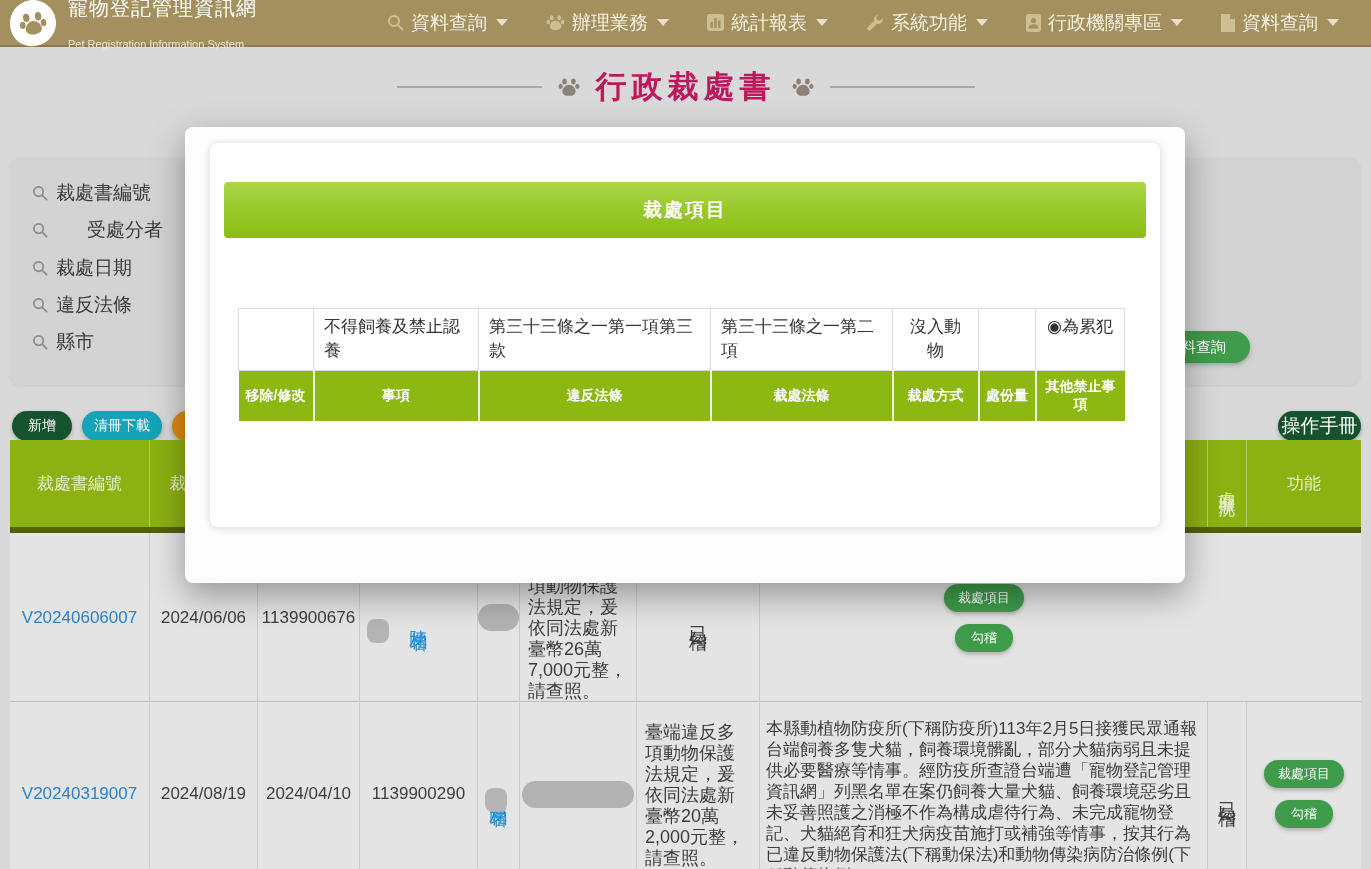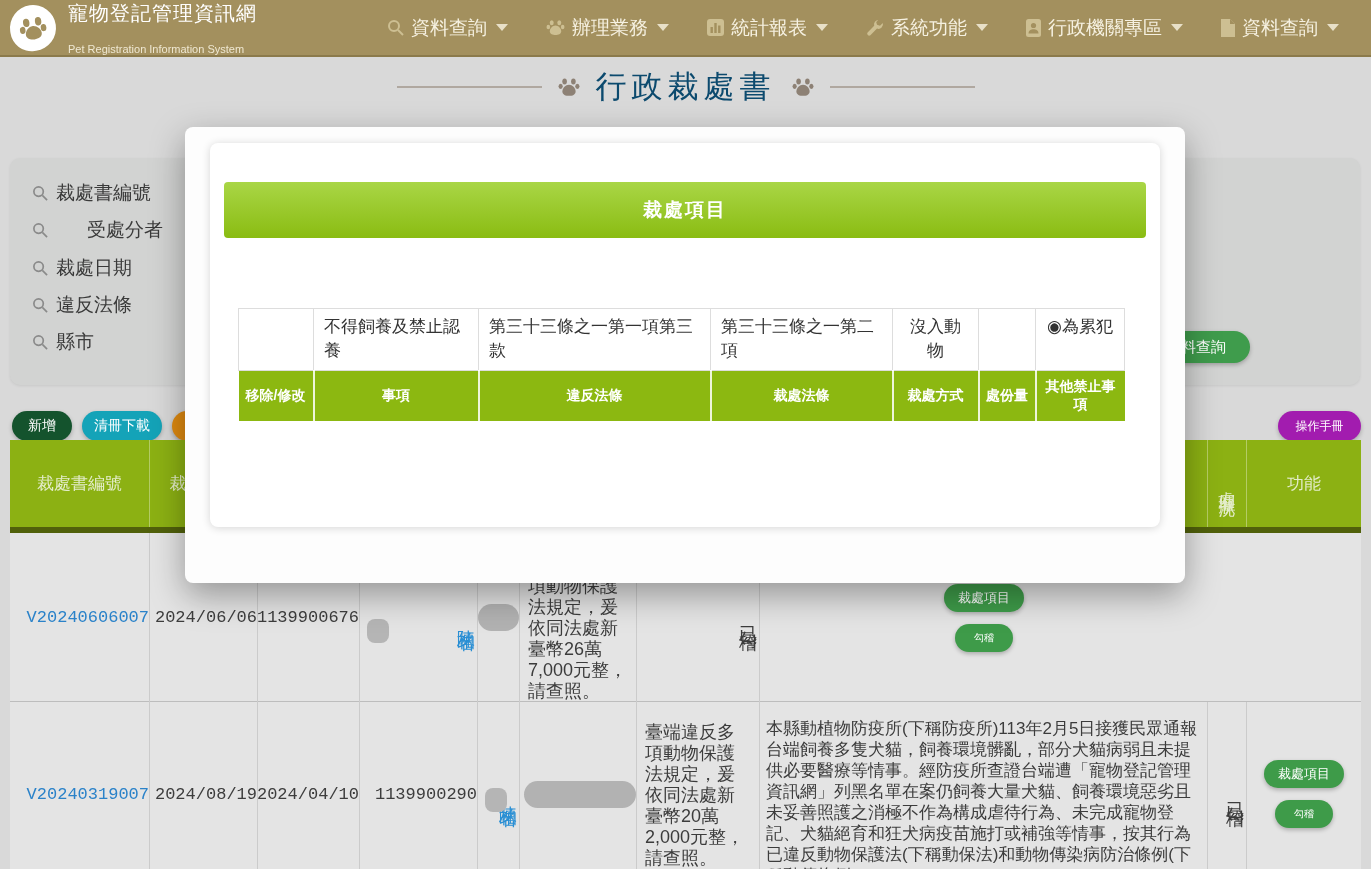--- a/index.html
+++ b/index.html
@@ -1,75 +1,75 @@
 <!DOCTYPE html>
 <html><head>
 <meta charset="utf-8">
 <style>
   * { margin:0; padding:0; box-sizing:border-box; }
   html,body { width:1371px; height:869px; overflow:hidden; }
   body { font-family:"Liberation Sans","DejaVu Sans",sans-serif; background:#d9d9d9; position:relative; }
 
   
-  .navbar { position:absolute; left:0; top:0; width:1371px; height:57px; background:#a3905e; border-bottom:2px solid #8b7a4b; display:flex; align-items:center; z-index:1; }
+  .navbar { position:absolute; left:0; top:0; width:1371px; height:47px; background:#a3905e; border-bottom:2px solid #8b7a4b; display:flex; align-items:center; z-index:1; }
   .logo-wrap { width:46px; height:46px; margin-left:10px; background:#ffffff; border-radius:50% 50% 50% 46%; display:flex; align-items:center; justify-content:center; transform:rotate(-8deg); }
   .brand { margin-left:12px; }
   .brand-title { color:#ffffff; font-size:20px; letter-spacing:1px; }
   .brand-sub { color:#efe8d2; font-size:11px; margin-top:16px; }
   .nav-menu { display:flex; align-items:center; margin-left:130px; gap:38px; }
   .nav-item { display:flex; align-items:center; gap:7px; color:#f6f1e1; font-size:19px; cursor:pointer; white-space:nowrap; }
   .nav-item svg { display:block; }
   .caret { width:0; height:0; border-left:6px solid transparent; border-right:6px solid transparent; border-top:7px solid #e8e0c8; margin-left:2px; }
 
   
   .page-title-row { position:absolute; left:0; top:66px; width:1371px; display:flex; align-items:center; justify-content:center; gap:16px; }
   .title-line { width:145px; height:2px; background:#b0a8a0; }
-  .page-title { font-size:31px; color:#0c4a6e; letter-spacing:5px; }
+  .page-title { font-size:31px; color:#be185d; letter-spacing:5px;font-weight:bold; }
 
   
   .filter-panel { position:absolute; left:10px; top:158px; width:1350px; height:227px; background:#d2d3d2; border-radius:10px; box-shadow:0 1px 3px rgba(0,0,0,.08); }
   .filter-item { position:absolute; left:22px; display:flex; align-items:center; gap:8px; font-size:19px; color:#3a3a3a; }
   .filter-item svg { flex:none; }
   .btn { border:none; color:#fff; text-align:center; cursor:pointer; box-shadow:0 2px 4px rgba(0,0,0,.25); font-family:inherit; }
   .btn-query { position:absolute; left:1132px; top:173px; width:108px; height:32px; border-radius:16px; background:#3f9c4c; font-size:15px; }
 
   
   .btn-add { position:absolute; left:12px; top:411px; width:60px; height:30px; border-radius:15px; background:#14532d; font-size:14px; }
   .btn-download { position:absolute; left:82px; top:411px; width:80px; height:30px; border-radius:15px; background:#14a3b8; font-size:14px; }
   .btn-orange { position:absolute; left:172px; top:411px; width:80px; height:30px; border-radius:15px; background:#df8a10; font-size:14px; }
-  .btn-manual { position:absolute; left:1278px; top:411px; width:83px; height:30px; border-radius:15px; background:#a21caf; font-size:12px; }
+  .btn-manual { position:absolute; left:1278px; top:411px; width:83px; height:30px; border-radius:15px; background:#14532d; font-size:19px; }
 
   
   .main-table { position:absolute; left:10px; top:440px; width:1351px; }
   .grid-row { display:grid; grid-template-columns:140px 108px 102px 118px 42px 117px 123px 448px 39px 114px; }
   .thead { background:#8cb113; height:93px; border-bottom:6px solid #51610b; }
   .thead .th { display:flex; align-items:center; justify-content:center; color:#e3ecc9; font-size:17px; border-right:1px solid rgba(255,255,255,.35); }
   .thead .th:last-child { border-right:none; }
   .v-text { writing-mode:vertical-rl; text-orientation:upright; letter-spacing:3px; }
   .trow { background:#e4e4e4; border-bottom:1px solid #bdbdbd; position:relative; }
   .trow .td { border-right:1px solid #cbcbcb; position:relative; }
   .trow .td:last-child { border-right:none; }
   .row1 { height:169px; }
   .row2 { height:169px; }
-  .td-center { display:flex; align-items:center; justify-content:flex-end;font-family:Liberation Mono, monospace; }
+  .td-center { display:flex; align-items:center; justify-content:center; }
   .id-link { color:#2a82c9; font-size:17px; text-decoration:none; cursor:pointer; }
   .cell-date { font-size:17px; color:#3d3d3d; }
   .name-v { writing-mode:vertical-rl; text-orientation:upright; color:#2a8fd4; font-size:18px; letter-spacing:2px; position:relative; }
   .name-blob { position:absolute; left:-4px; top:22px; width:22px; height:24px; background:#b5b5b5; border-radius:8px; }
   .redact-pill { width:112px; height:27px; background:#b2b2b2; border-radius:14px; }
   .cell-subject { font-size:18px; line-height:21px; color:#3c3c3c; padding:0 8px; }
   .row1 .cell-subject { padding-top:22px; }
   .row2 .cell-subject { padding-top:20px; }
   .cell-fact { font-size:17px; line-height:21px; color:#3c3c3c; padding:0 6px; }
   .row1 .cell-fact { padding-top:44px; }
   .row2 .cell-fact { padding-top:16px; }
   .status-v { writing-mode:vertical-rl; text-orientation:upright; font-size:18px; color:#3c3c3c; letter-spacing:4px; }
   .cell-actions { display:flex; flex-direction:column; align-items:center; justify-content:center; gap:12px; }
   .btn-item { width:80px; height:28px; border-radius:14px; background:#3e9b49; font-size:13px; }
-  .btn-check { width:58px; height:28px; border-radius:14px; background:#3e9b49; font-size:10px; }
+  .btn-check { width:58px; height:28px; border-radius:14px; background:#3e9b49; font-size:13px; }
 
   
   .modal { position:absolute; left:185px; top:127px; width:1000px; height:456px; background:#fdfdfd; border-radius:8px; box-shadow:0 12px 34px rgba(0,0,0,.35); z-index:10; }
   .modal-close { position:absolute; top:20px; right:24px; font-size:19px; color:#8a8a8a; cursor:pointer; line-height:1; }
   .modal-card { position:absolute; left:25px; top:16px; width:950px; height:384px; background:#ffffff; border-radius:8px; box-shadow:0 1px 8px rgba(0,0,0,.16); }
   .modal-header { position:absolute; left:14px; right:14px; top:39px; height:56px; border-radius:4px; background:linear-gradient(180deg,#a9d646 0%,#8abc12 100%); display:flex; align-items:center; justify-content:center; }
   .modal-title { color:#ffffff; font-size:19px; font-weight:bold; letter-spacing:2px; }
   .modal-link-row { position:absolute; right:30px; top:112px; }
   .help-link { color:#1a86d0; font-size:18px; text-decoration:none; cursor:pointer; }
   .modal-table { position:absolute; left:28px; top:165px; width:886px; border-collapse:collapse; table-layout:fixed; }

